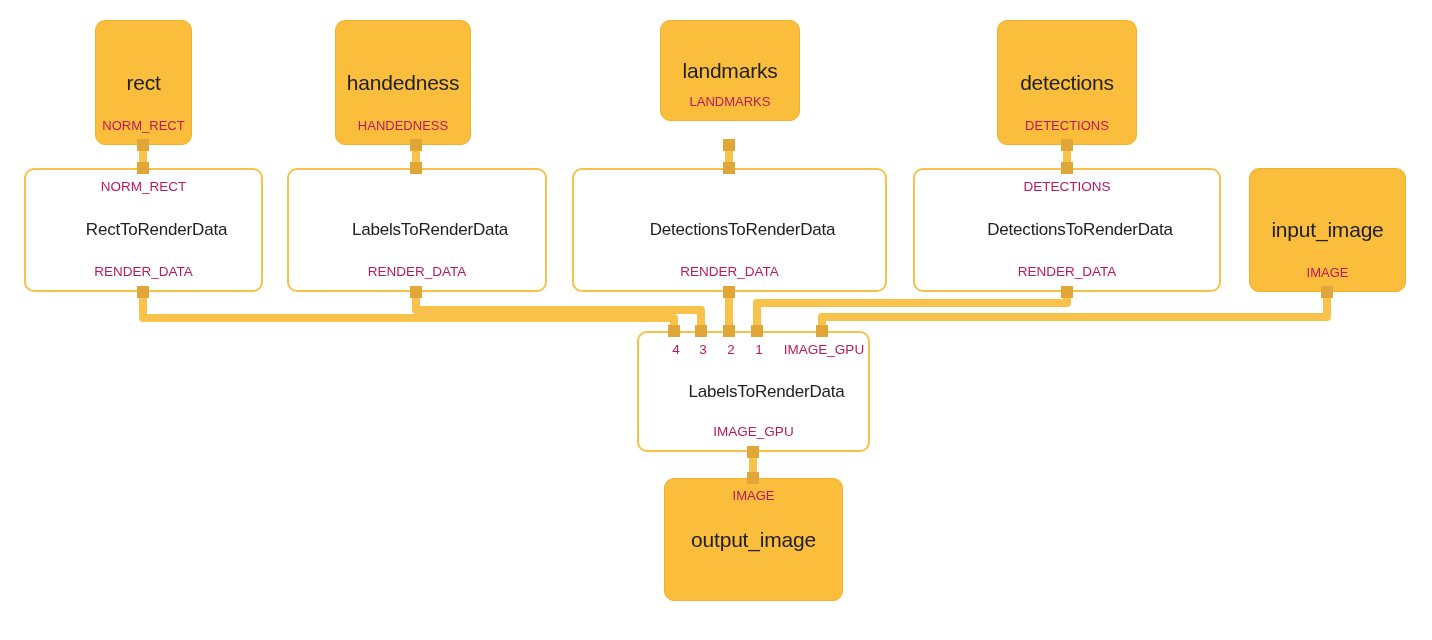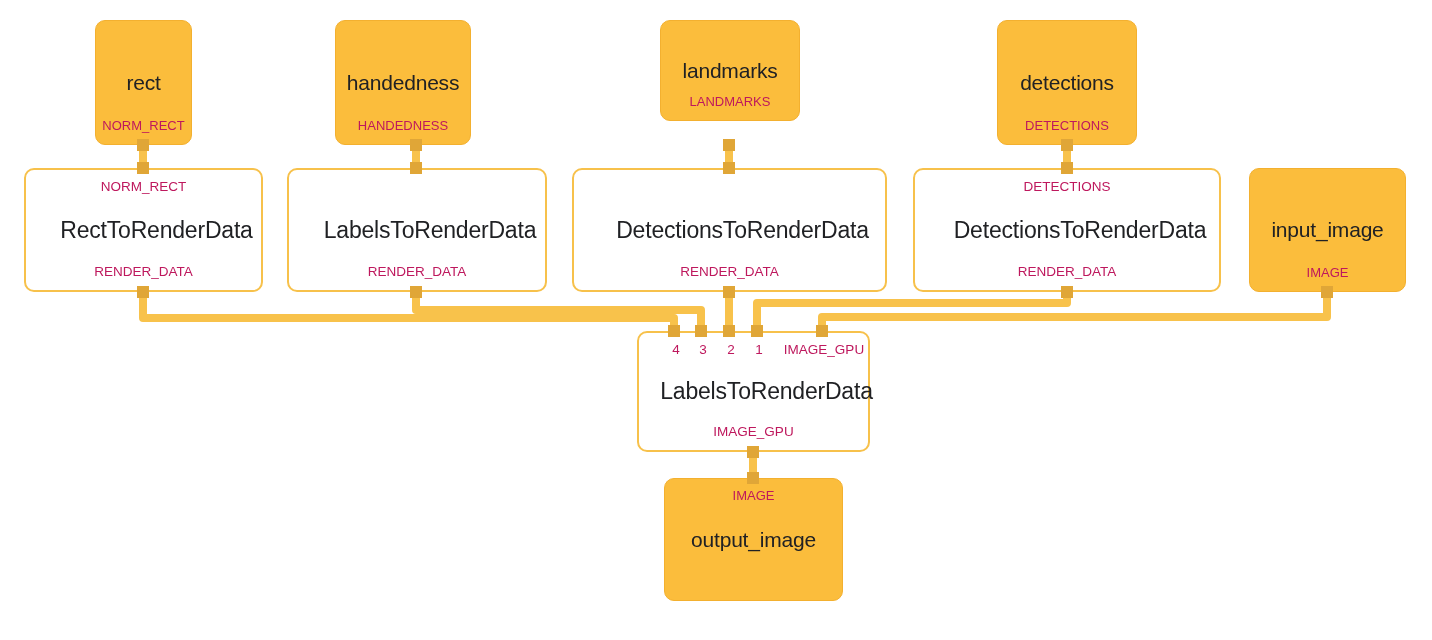--- a/index.html
+++ b/index.html
@@ -45,21 +45,21 @@
     background: #ffffff;
     border: 2px solid #F7C14B;
   }
   .node-title {
     font-weight: normal;
     color: #202124;
     letter-spacing: -0.2px;
     white-space: nowrap;
   }
   .node.io .node-title { font-size: 21px; }
-  .node.calc .node-title { font-size: 23px; margin-left: 26px; }
+  .node.calc .node-title { font-size: 17px; margin-left: 26px; }
   .port-label {
     font-size: 13.5px;
     color: #be185d;
     white-space: nowrap;
   }
   .node.io .port-label { font-size: 13px; }
   .top-ports {
     position: absolute;
     top: 9px;
     left: 0;

